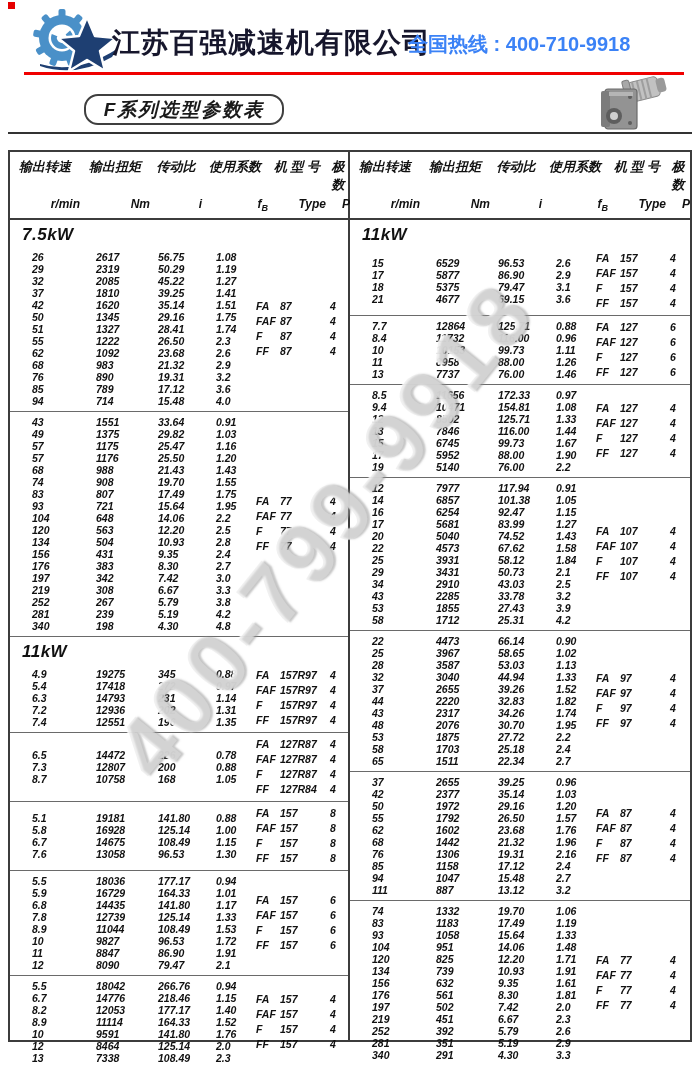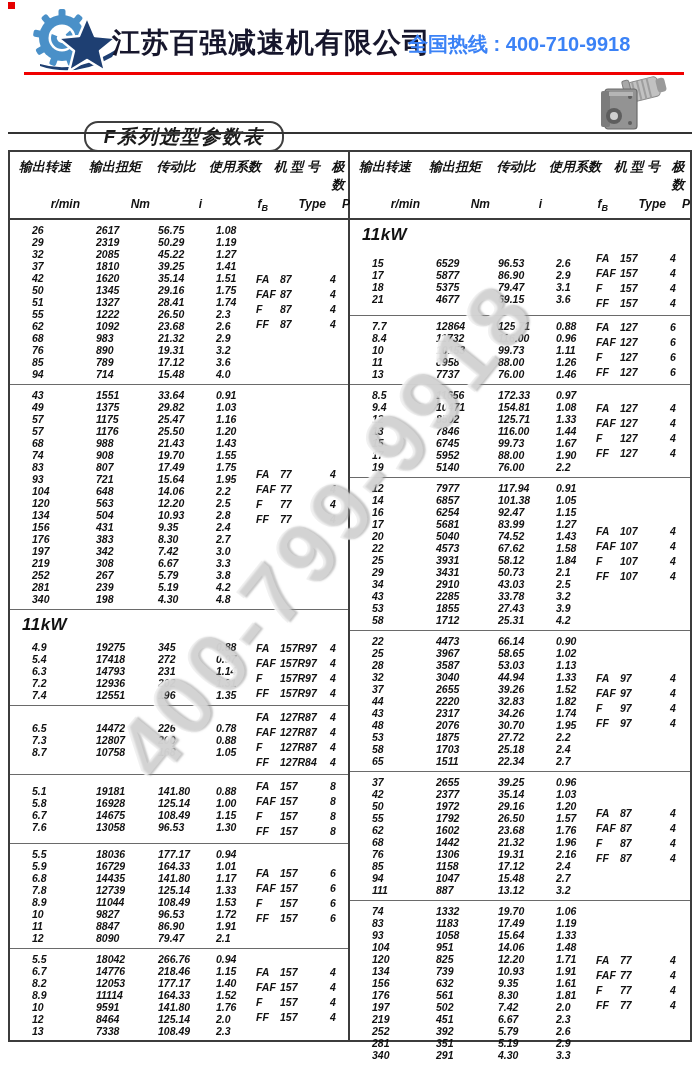--- a/index.html
+++ b/index.html
@@ -19,21 +19,21 @@
   .hotline{
     position:absolute;left:408px;top:31px;
     font-size:20px;font-weight:700;color:#3b82f6;white-space:nowrap;
   }
   .red-rule{position:absolute;left:24px;top:72px;width:660px;height:3px;background:#f00000;}
   .product-img{position:absolute;left:597px;top:73px;width:72px;height:60px;}
   .badge{
     position:absolute;left:84px;top:94px;width:196px;height:27px;
     border:2px solid #3f3f3f;border-radius:14px;
     display:flex;align-items:center;justify-content:center;
-    font-size:19px;font-weight:700;font-style:italic;letter-spacing:2px;color:#1a1a1a;margin-top:27px;
+    font-size:19px;font-weight:700;font-style:italic;letter-spacing:2px;color:#1a1a1a;
   }
   .black-rule{position:absolute;left:8px;top:132px;width:684px;height:2px;background:#333;}
   
   .watermark{
     position:absolute;left:95px;top:735px;z-index:6;pointer-events:none;
     transform:rotate(-51deg);transform-origin:0 0;white-space:nowrap;
     font-size:86px;font-weight:700;letter-spacing:6px;
     color:rgba(225,225,225,0.48);
     text-shadow:2px 2px 2px rgba(150,150,150,0.55),-1px -1px 1px rgba(255,255,255,0.9);
   }
@@ -143,20 +143,21 @@
           </div>
           <div class="hrow en">
             <span>r/min</span>
             <span>Nm</span>
             <span>i</span>
             <span>f<sub>B</sub></span>
             <span>Type</span>
             <span>P</span>
           </div>
         </div>
+        <div class="power-label">7.5kW</div>
         <div class="block">
           <div class="rows">
             <div class="row">
               <span>26</span>
               <span>2617</span>
               <span>56.75</span>
               <span>1.08</span>
             </div>
             <div class="row">
               <span>29</span>

